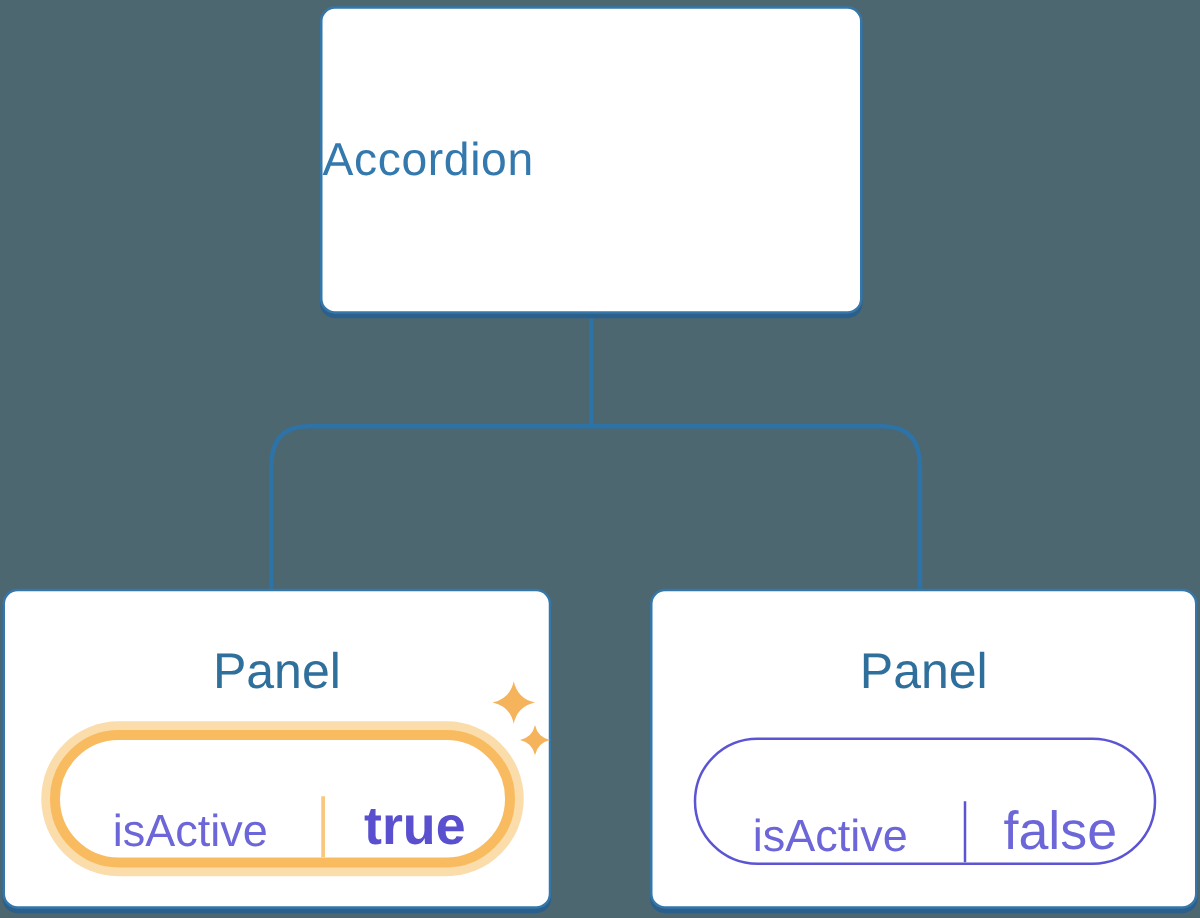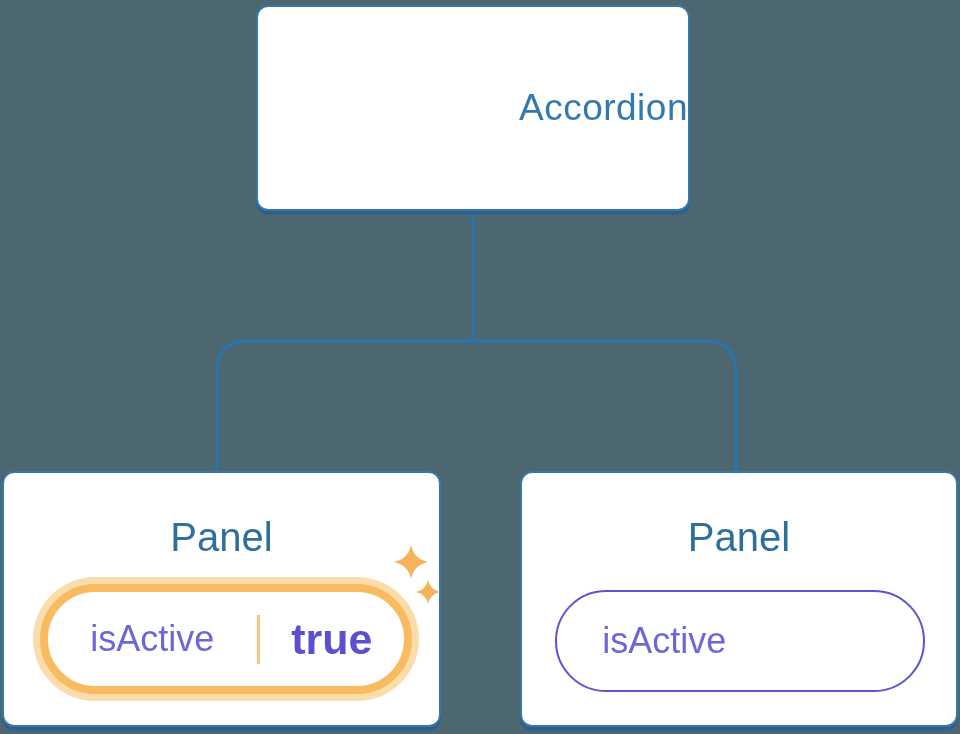--- a/index.html
+++ b/index.html
@@ -10,35 +10,35 @@
   }
   .connectors { position:absolute; left:0; top:0; width:960px; height:734px; }
 
   .node {
     position:absolute; background:#ffffff;
     border:2.5px solid #3577A9; border-radius:12px;
     box-shadow:0 3.5px 0 0 #2B5F8C;
     box-sizing:border-box;
   }
   .accordion-node {
-    left:256px; top:5px; width:434px; height:206px;
-    display:flex; align-items:center; justify-content:flex-end;
+    left:256px; top:5px; width:434px; height:246px;
+    display:flex; align-items:center; justify-content:flex-start;
   }
   .accordion-label {
     font-size:37px; font-weight:500; color:#3479AE; letter-spacing:0.5px;
   }
   .panel-left  { left:2px;   top:471px; width:439px; height:256px; }
   .panel-right { left:520px; top:471px; width:438px; height:256px; }
   .panel-title {
     position:absolute; top:42px; left:0; right:0; text-align:center;
     font-size:40px; font-weight:500; color:#2F6F9C;
   }
 
   .pill {
-    position:absolute; display:flex; align-items:center;
+    position:absolute; display:flex; align-items:flex-end;
     background:#ffffff; border-radius:999px; box-sizing:border-box;
     overflow:hidden;
   }
   .pill-active {
     left:36px; top:111px; width:372px; height:110px;
     border:8px solid #F8BB60;
     box-shadow:0 0 0 7px #FBDCAB;
   }
   .pill-inactive {
     left:33px; top:117px; width:370px; height:102px;
@@ -83,16 +83,17 @@
       <path d="M29 6 Q32 20 46 23 Q32 26 29 40 Q26 26 12 23 Q26 20 29 6 Z" fill="#F5B35B"></path>
       <path d="M46 41 Q48.2 50.8 58 53 Q48.2 55.2 46 65 Q43.8 55.2 34 53 Q43.8 50.8 46 41 Z" fill="#F5B35B"></path>
     </svg>
   </div>
 
   <div class="node panel-right">
     <div class="panel-title">Panel</div>
 
     <div class="pill pill-inactive">
       <div class="cell-key">isActive</div>
+      <div class="cell-value">false</div>
     </div>
   </div>
 
 </div>
 
 </body></html>

